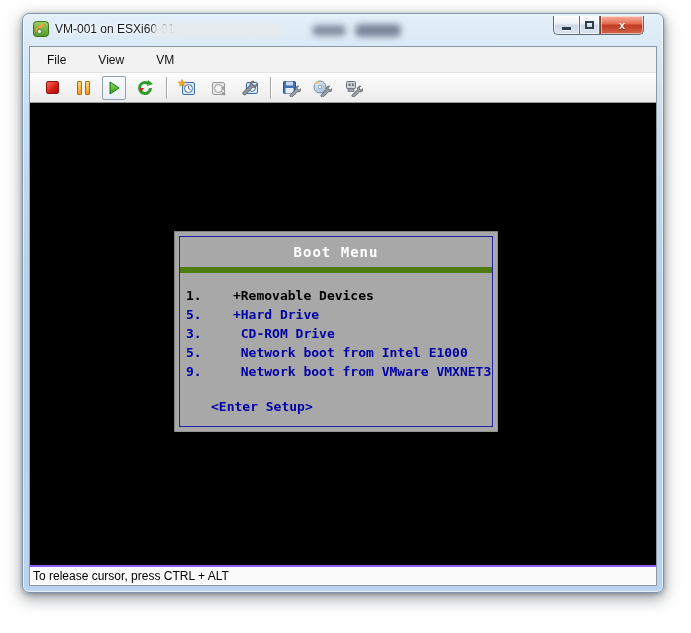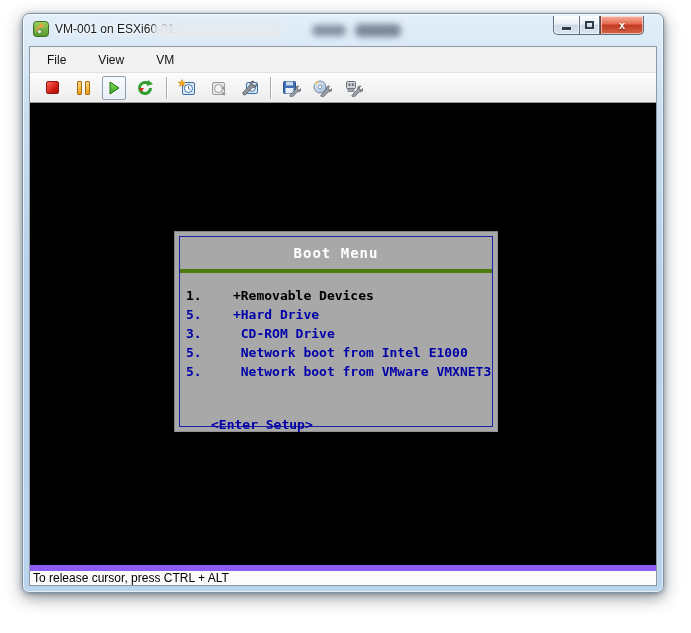--- a/index.html
+++ b/index.html
@@ -96,32 +96,32 @@
     position:absolute; left:144px; top:128px; width:324px; height:201px;
     background:#a8a8a8;
     box-shadow:inset 1px 1px 0 rgba(0,0,0,.22), inset -1px -1px 0 rgba(0,0,0,.12);
     font-family:"DejaVu Sans Mono", monospace; font-weight:bold;
   }
   .bios-inner {
     position:absolute; left:5px; top:5px; right:5px; bottom:5px;
     border:1px solid #2222a8; display:flex; flex-direction:column;
   }
   .bios-title {
-    height:36px; border-bottom:4px solid #4d7c0f; flex:0 0 auto;
+    height:36px; border-bottom:6px solid #4d7c0f; flex:0 0 auto;
     display:flex; align-items:center; justify-content:center;
     color:#ffffff; font-size:14px; letter-spacing:1px;
   }
   .bios-items { padding:13px 0 0 6px; white-space:pre; font-size:13px; line-height:19px; }
   .bios-row { color:#0000a8; }
   .bios-row.selected { color:#000000; }
-  .bios-footer { margin-top:36px; padding-left:31px; color:#0000a8; font-size:13px; white-space:pre; }
+  .bios-footer { margin-top:18px; padding-left:31px; color:#0000a8; font-size:13px; white-space:pre; }
 
   
   .statusbar {
-    height:20px; flex:0 0 auto; background:#fbfbfb; border-top:6px solid #8b5cf6;
+    height:20px; flex:0 0 auto; background:#fbfbfb; border-top:2px solid #8b5cf6;
     display:flex; align-items:center; padding-left:3px;
   }
   .status-text { font-size:12px; color:#000; }
 
   svg { display:block; }
 </style>
 </head>
 <body>
 
 <div class="window">
@@ -261,21 +261,21 @@
           <path d="M17.8 7.2a2.6 2.6 0 0 0-3.2 3.4l-5 4.9a1.5 1.5 0 1 0 2.1 2.1l4.9-5a2.6 2.6 0 0 0 3.4-3.2l-1.7 1.7-1.7-.5-.5-1.7z" fill="#9aa0a8" stroke="#4a4f55" stroke-width="0.7"></path>
         </svg>
       </div>
 
     </div>
 
     <div class="console">
       <div class="bios-box">
         <div class="bios-inner">
           <div class="bios-title">Boot Menu</div>
-          <div class="bios-items"><div class="bios-row selected">1.    +Removable Devices</div><div class="bios-row">5.    +Hard Drive</div><div class="bios-row">3.     CD-ROM Drive</div><div class="bios-row">5.     Network boot from Intel E1000</div><div class="bios-row">5.     Network boot from VMware VMXNET3</div></div>
+          <div class="bios-items"><div class="bios-row selected">1.    +Removable Devices</div><div class="bios-row">5.    +Hard Drive</div><div class="bios-row">3.     CD-ROM Drive</div><div class="bios-row">5.     Network boot from Intel E1000</div><div class="bios-row">9.     Network boot from VMware VMXNET3</div></div>
           <div class="bios-footer">&lt;Enter Setup&gt;</div>
         </div>
       </div>
     </div>
 
     <div class="statusbar">
       <span class="status-text">To release cursor, press CTRL + ALT</span>
     </div>
 
   </div>

